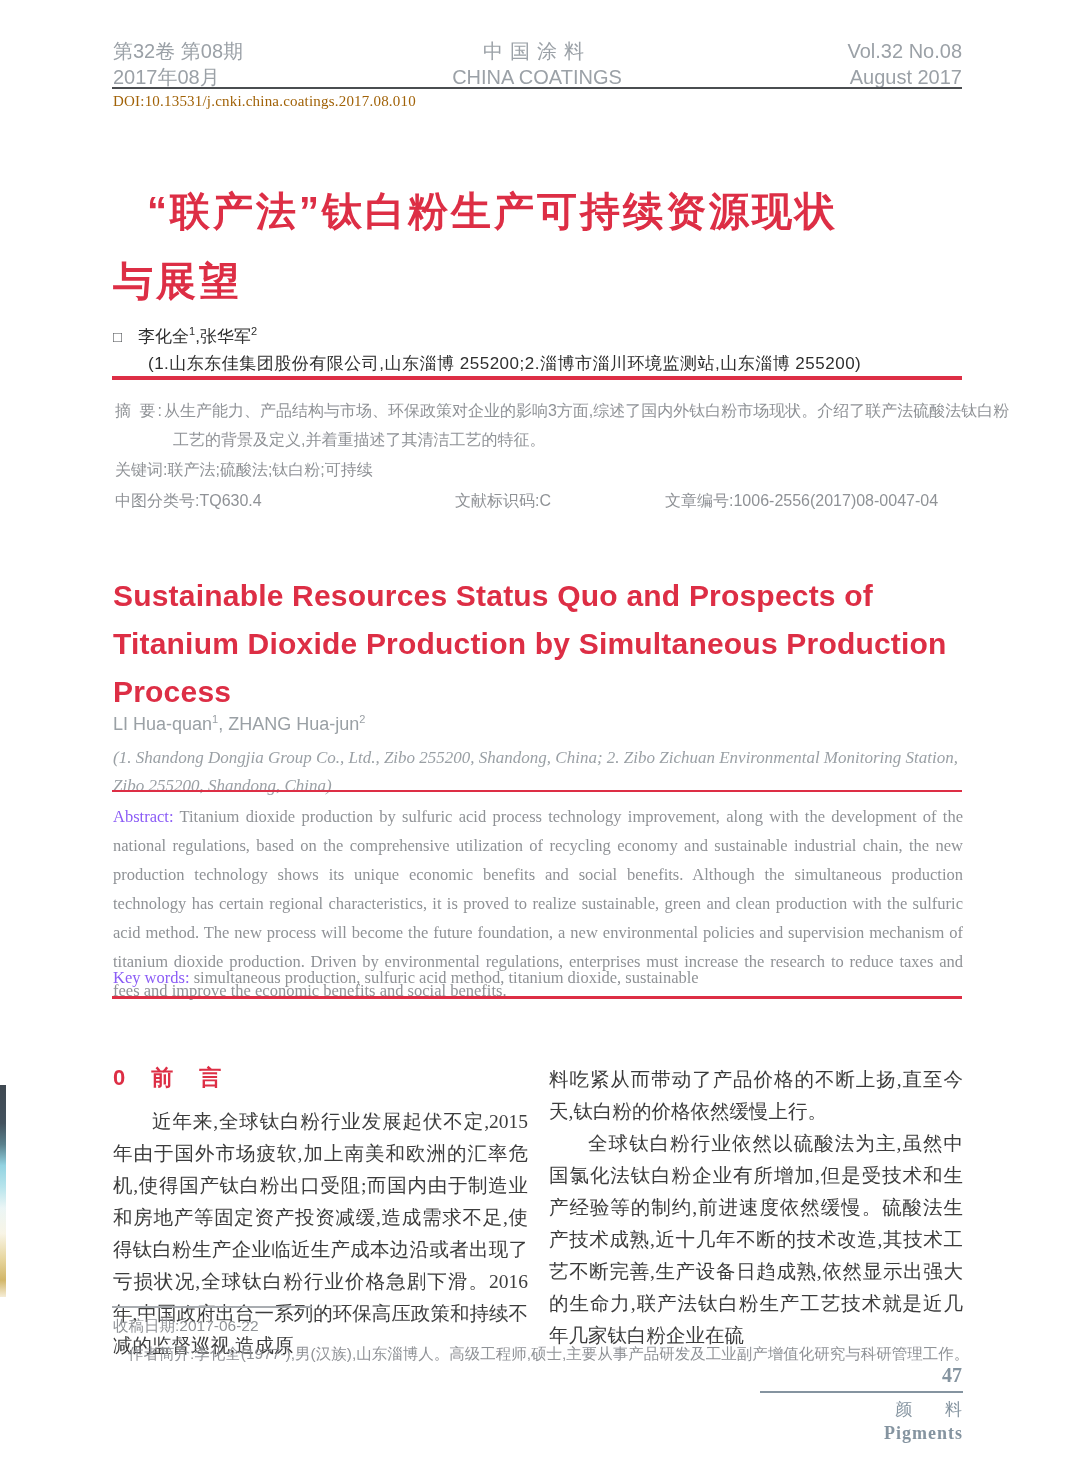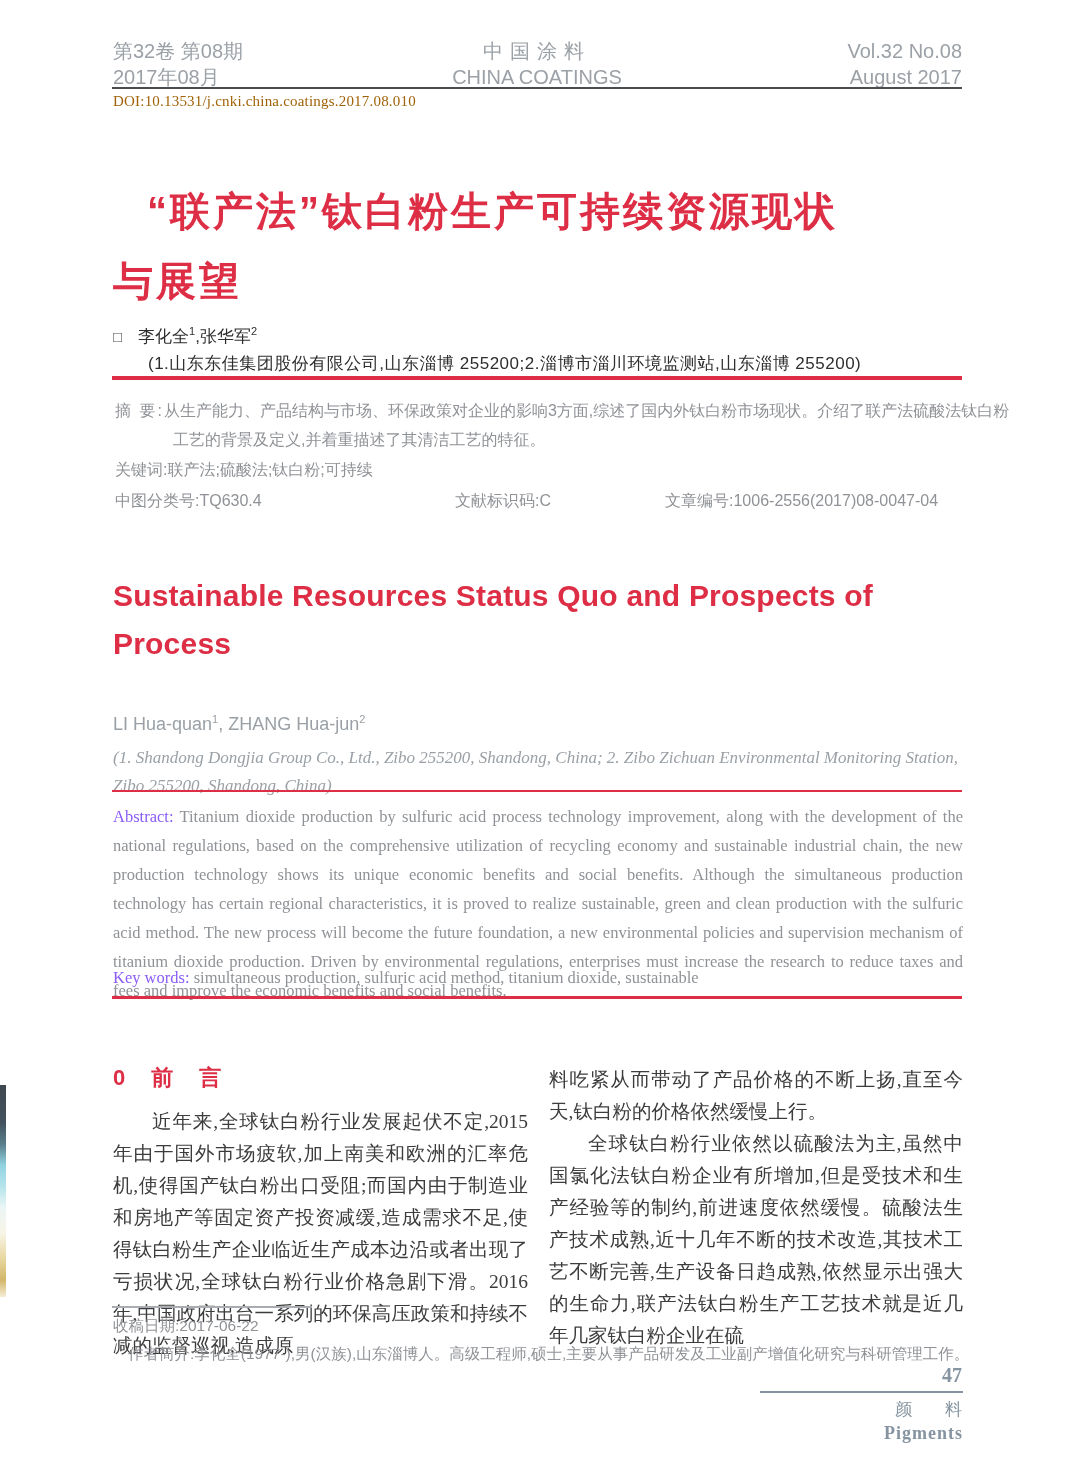--- a/index.html
+++ b/index.html
@@ -115,20 +115,21 @@
     <span>关键词:</span><span>联产法;硫酸法;钛白粉;可持续</span>
   </div>
   <div class="abs meta-cn meta-row" style="left:115px;top:486px;width:848px;">
     <span style="position:absolute;left:0;"><span>中图分类号:</span><span>TQ630.4</span></span>
     <span style="position:absolute;left:340px;"><span>文献标识码:</span><span>C</span></span>
     <span style="position:absolute;left:550px;"><span>文章编号:</span><span>1006-2556(2017)08-0047-04</span></span>
   </div>
 
   <div class="abs en-title" style="left:113px;top:572px;width:880px;">
     <div>Sustainable Resources Status Quo and Prospects of</div>
+    <div>Titanium Dioxide Production by Simultaneous Production</div>
     <div>Process</div>
   </div>
 
   <div class="abs en-auth" style="left:113px;top:714px;">
     <span>LI Hua-quan</span><sup>1</sup><span>, </span><span>ZHANG Hua-jun</span><sup>2</sup>
   </div>
   <div class="abs en-affil" style="left:113px;top:744px;width:850px;">(1. Shandong Dongjia Group Co., Ltd., Zibo 255200, Shandong, China; 2. Zibo Zichuan Environmental Monitoring Station, Zibo 255200, Shandong, China)</div>
 
   <div class="rule-red" style="left:112px;top:790px;width:850px;height:2px;"></div>
 

